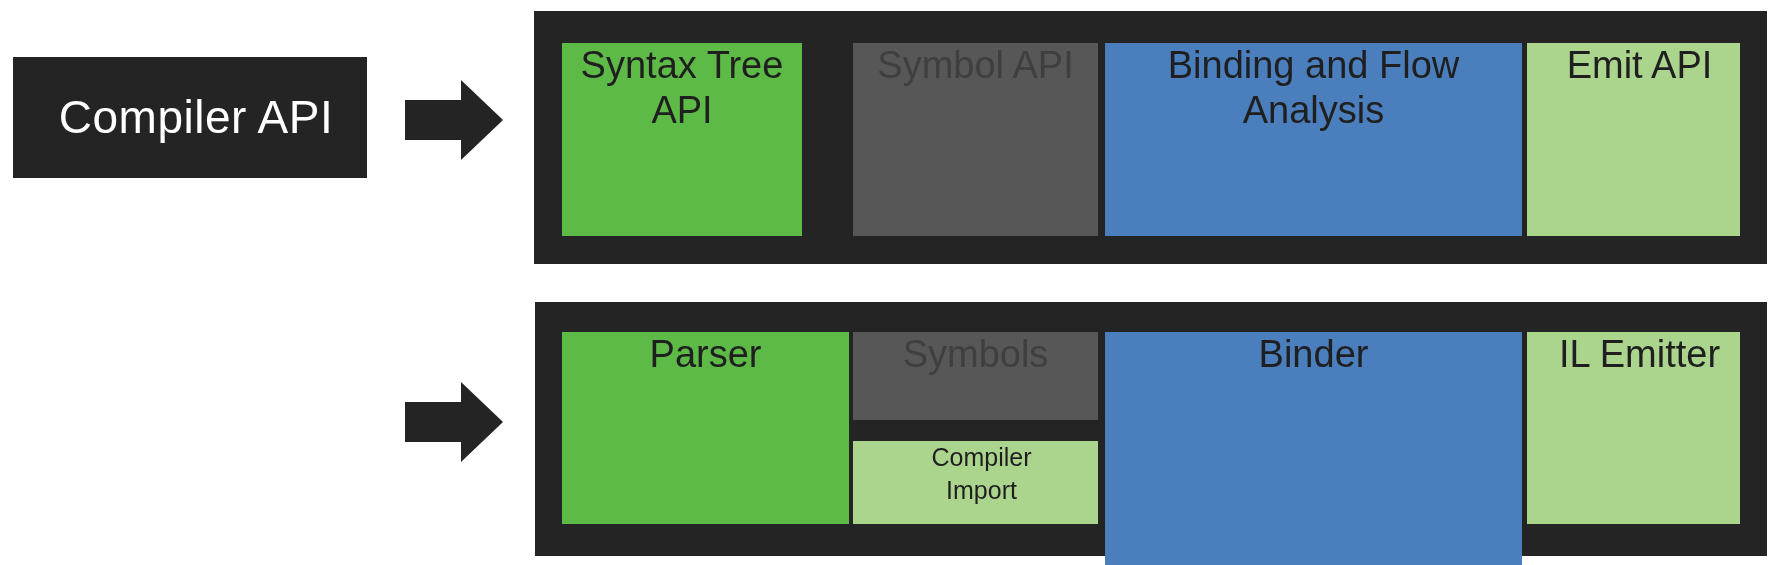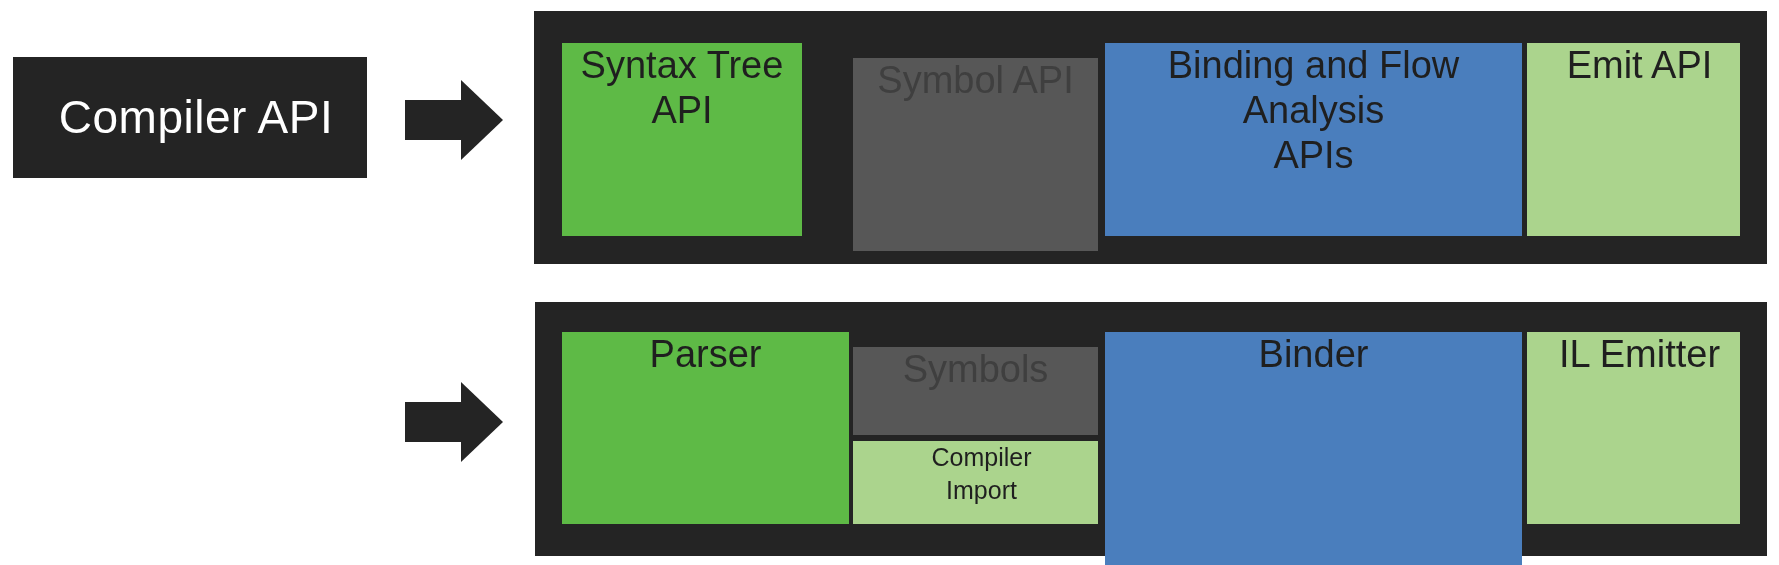--- a/index.html
+++ b/index.html
@@ -79,21 +79,21 @@
     display: flex;
     align-items: flex-start;
     justify-content: center;
     text-align: center;
     font-size: 38px;
     font-weight: 400;
     color: var(--box-text);
     line-height: 1.18;
   }
   .fill-green       { background: var(--green); }
-  .fill-gray        { background: var(--gray); color: var(--muted-text); margin-top: 15px; }
+  .fill-gray        { background: var(--gray); color: var(--muted-text); }
   .fill-blue        { background: var(--blue); }
   .fill-light-green { background: var(--light-green); padding-left: 12px; }
 
   
   .seg-syntax  { left: 28px;  top: 32px; width: 240px; height: 193px; }
   .seg-symbol  { left: 319px; top: 32px; width: 245px; height: 193px; }
   .seg-binding { left: 571px; top: 32px; width: 417px; height: 193px; }
   .seg-emit    { left: 993px; top: 32px; width: 213px; height: 193px; }
 
   
@@ -123,21 +123,20 @@
   <div class="container row1">
     <div class="segment fill-green seg-syntax">
       <span class="seg-label">Syntax Tree API</span>
     </div>
     <div class="segment fill-gray seg-symbol">
       <span class="seg-label">Symbol API</span>
     </div>
     <div class="segment fill-blue seg-binding">
       <span>
         <span class="seg-label">Binding and Flow Analysis</span>
-        <span class="seg-label">APIs</span>
       </span>
     </div>
     <div class="segment fill-light-green seg-emit">
       <span class="seg-label">Emit API</span>
     </div>
   </div>
 
 
   <div class="arrow row2">
     <div class="arrow-shaft"></div>

